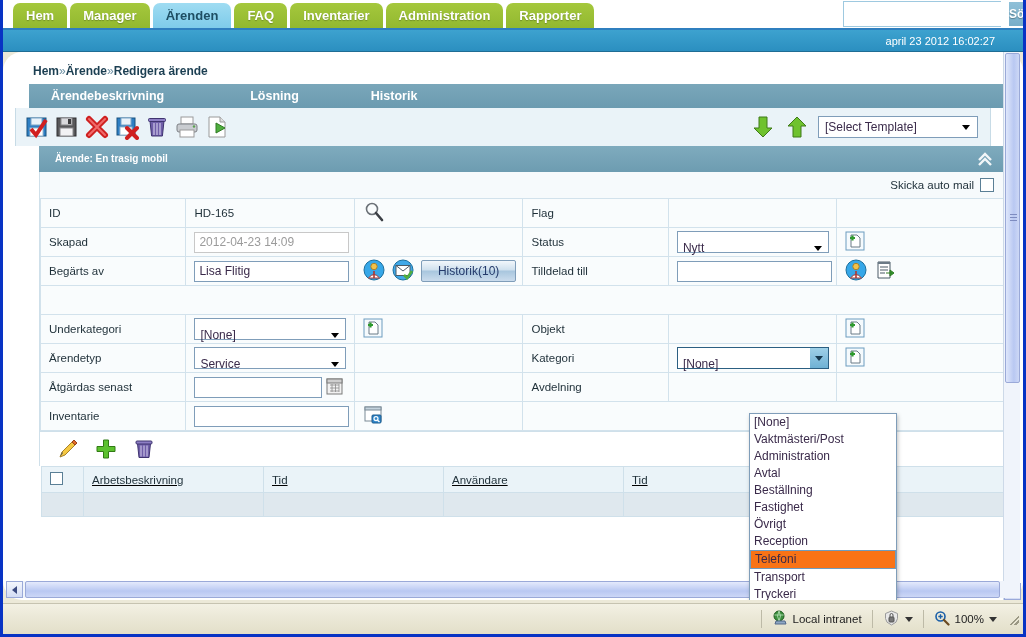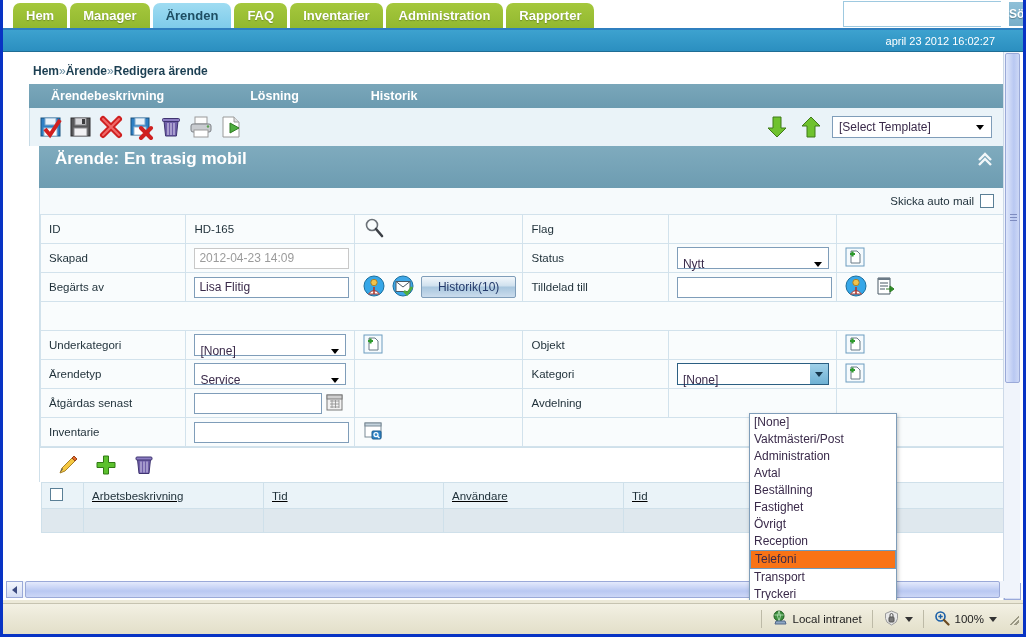--- a/index.html
+++ b/index.html
@@ -82,20 +82,21 @@
     padding-right: 28px;
     border-bottom: 1px solid #1f6d94;
   }
 
   
   .page {
     position: absolute; left: 0; top: 52px;
     width: 1020px; height: 548px;
     background: #ffffff;
     overflow: hidden;
+    border-radius: 19px;
   }
   .breadcrumb {
     padding: 12px 0 6px 30px;
     font-size: 12px;
     color: #1c3f52;
     font-weight: bold;
   }
   .breadcrumb .sep { color: #6b8fa3; font-weight: normal; }
 
   .subtabbar {
@@ -104,21 +105,21 @@
     background: linear-gradient(to bottom, #7aa7ba 0%, #6b9bb0 100%);
     display: flex; align-items: center;
     color: #ffffff; font-size: 12.5px; font-weight: bold;
   }
   .subtab { padding: 0 14px; cursor: pointer; }
   .subtab:first-child { padding-left: 22px; }
   .subtab.s2 { margin-left: 58px; }
   .subtab.s3 { margin-left: 44px; }
 
   .toolbar {
-    margin-left: 26px;
+    margin-left: 12px;
     width: 976px; height: 38px;
     background: #eaf3f8;
     border-left: 1px solid #c7dbe6;
     border-right: 1px solid #c7dbe6;
     display: flex; align-items: center;
     position: relative;
   }
   .tbicons { display: flex; align-items: center; gap: 4px; padding-left: 8px; }
   .tbicon { width: 26px; height: 26px; cursor: pointer; position: relative; }
 
@@ -142,23 +143,23 @@
     position: absolute; right: 7px;
     width: 0; height: 0;
     border-left: 4px solid transparent;
     border-right: 4px solid transparent;
     border-top: 5px solid #000000;
   }
 
   
   .panelhdr {
     margin-left: 36px;
-    width: 966px; height: 42px;
+    width: 966px; height: 26px;
     background: linear-gradient(to bottom, #7fabbe 0%, #6d9cb1 100%);
-    color: #ffffff; font-size: 17px; font-weight: bold;
+    color: #ffffff; font-size: 10px; font-weight: bold;
     line-height: 26px; padding-left: 16px;
     position: relative;
   }
   .collapse {
     position: absolute; right: 10px; top: 3px;
     width: 20px; height: 20px; cursor: pointer;
   }
 
   .panelbody {
     margin-left: 36px;

